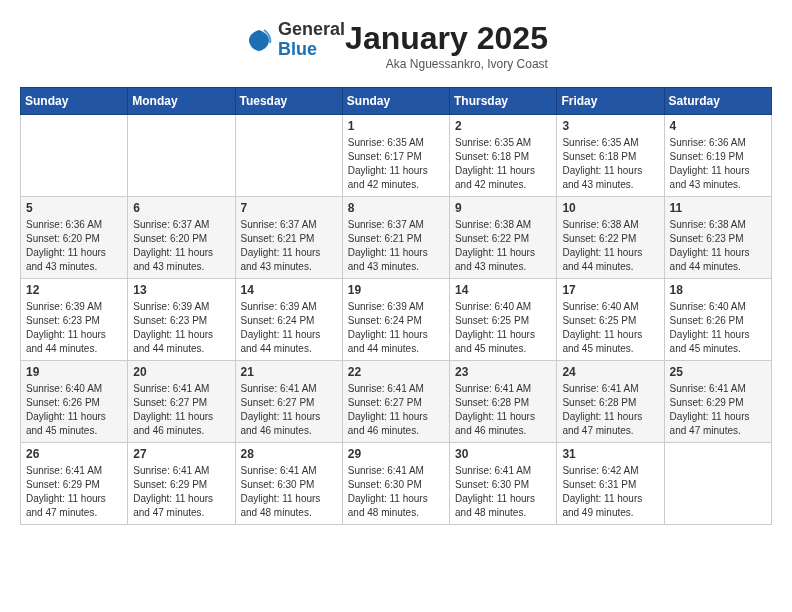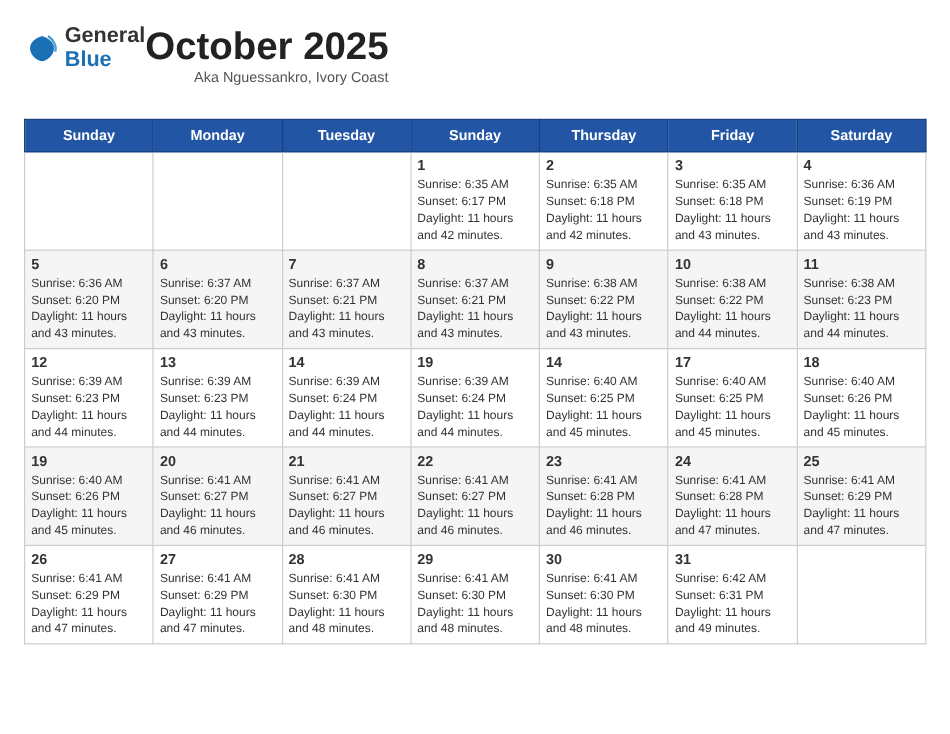--- a/index.html
+++ b/index.html
@@ -5,23 +5,23 @@
     * { box-sizing: border-box; margin: 0; padding: 0; }
     body {
       font-family: Arial, sans-serif;
       background: #fff;
       width: 792px;
       min-height: 612px;
       padding: 20px;
     }
     .header {
       display: flex;
-      justify-content: flex-start;
+      justify-content: center;
       align-items: flex-start;
-      margin-bottom: 28px;
+      margin-bottom: 16px;
     }
     .logo {
       display: flex;
       align-items: center;
     }
     .logo-text {
       display: flex;
       flex-direction: column;
       line-height: 1.1;
     }
@@ -56,21 +56,21 @@
       width: 100%;
       border-collapse: collapse;
       border: 1px solid #ccc;
     }
     .calendar th {
       background-color: #2255a4;
       color: #fff;
       font-size: 12px;
       font-weight: bold;
       padding: 6px 4px;
-      text-align: center;
+      text-align: left;
       border: 1px solid #1a4080;
     }
     .calendar td {
       width: 108px;
       vertical-align: top;
       border: 1px solid #ccc;
       padding: 4px 5px;
       font-size: 10px;
       color: #333;
       min-height: 80px;
@@ -105,21 +105,21 @@
     <svg class="logo-icon" viewBox="0 0 30 30" xmlns="http://www.w3.org/2000/svg">
       <path d="M15 5 C15 5, 25 8, 25 15 C25 22, 18 26, 15 26 C12 26, 5 22, 5 15 C5 8, 15 5, 15 5Z" fill="#1a6fb5"></path>
       <path d="M20 5 C20 5, 28 10, 26 18" fill="none" stroke="#4a9fd4" stroke-width="2"></path>
     </svg>
     <div class="logo-text">
       <span class="logo-general">General</span>
       <span class="logo-blue">Blue</span>
     </div>
   </div>
   <div class="title-block">
-    <div class="month-title">October 2025</div>
+    <div class="month-title">January 2025</div>
     <div class="location-title">Aka Nguessankro, Ivory Coast</div>
   </div>
 </div>
 
 <table class="calendar">
   <thead>
     <tr id="header-row">
         <th>Sunday</th>
         <th>Monday</th>
         <th>Tuesday</th>

